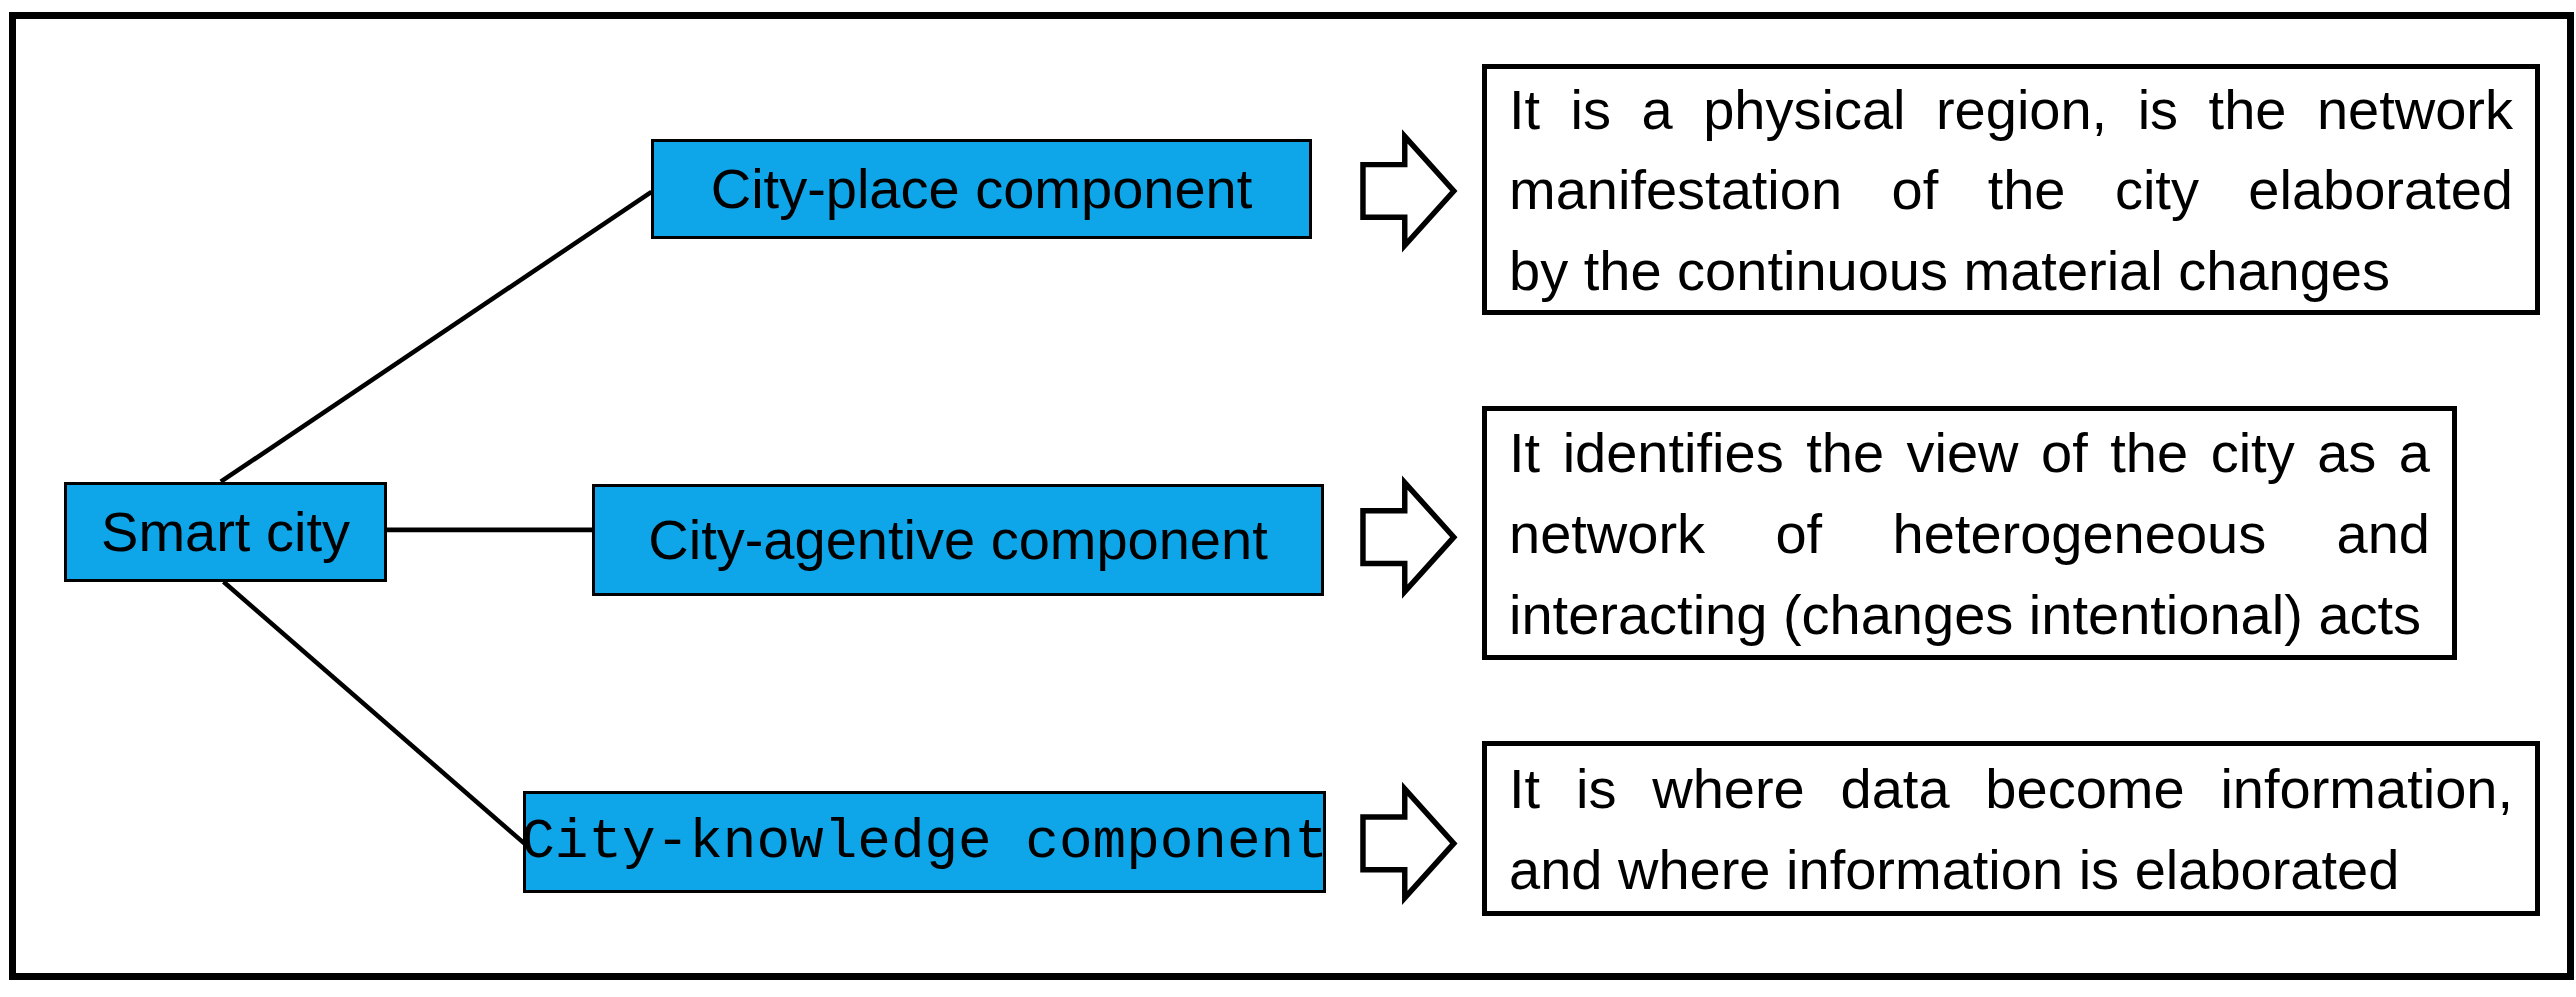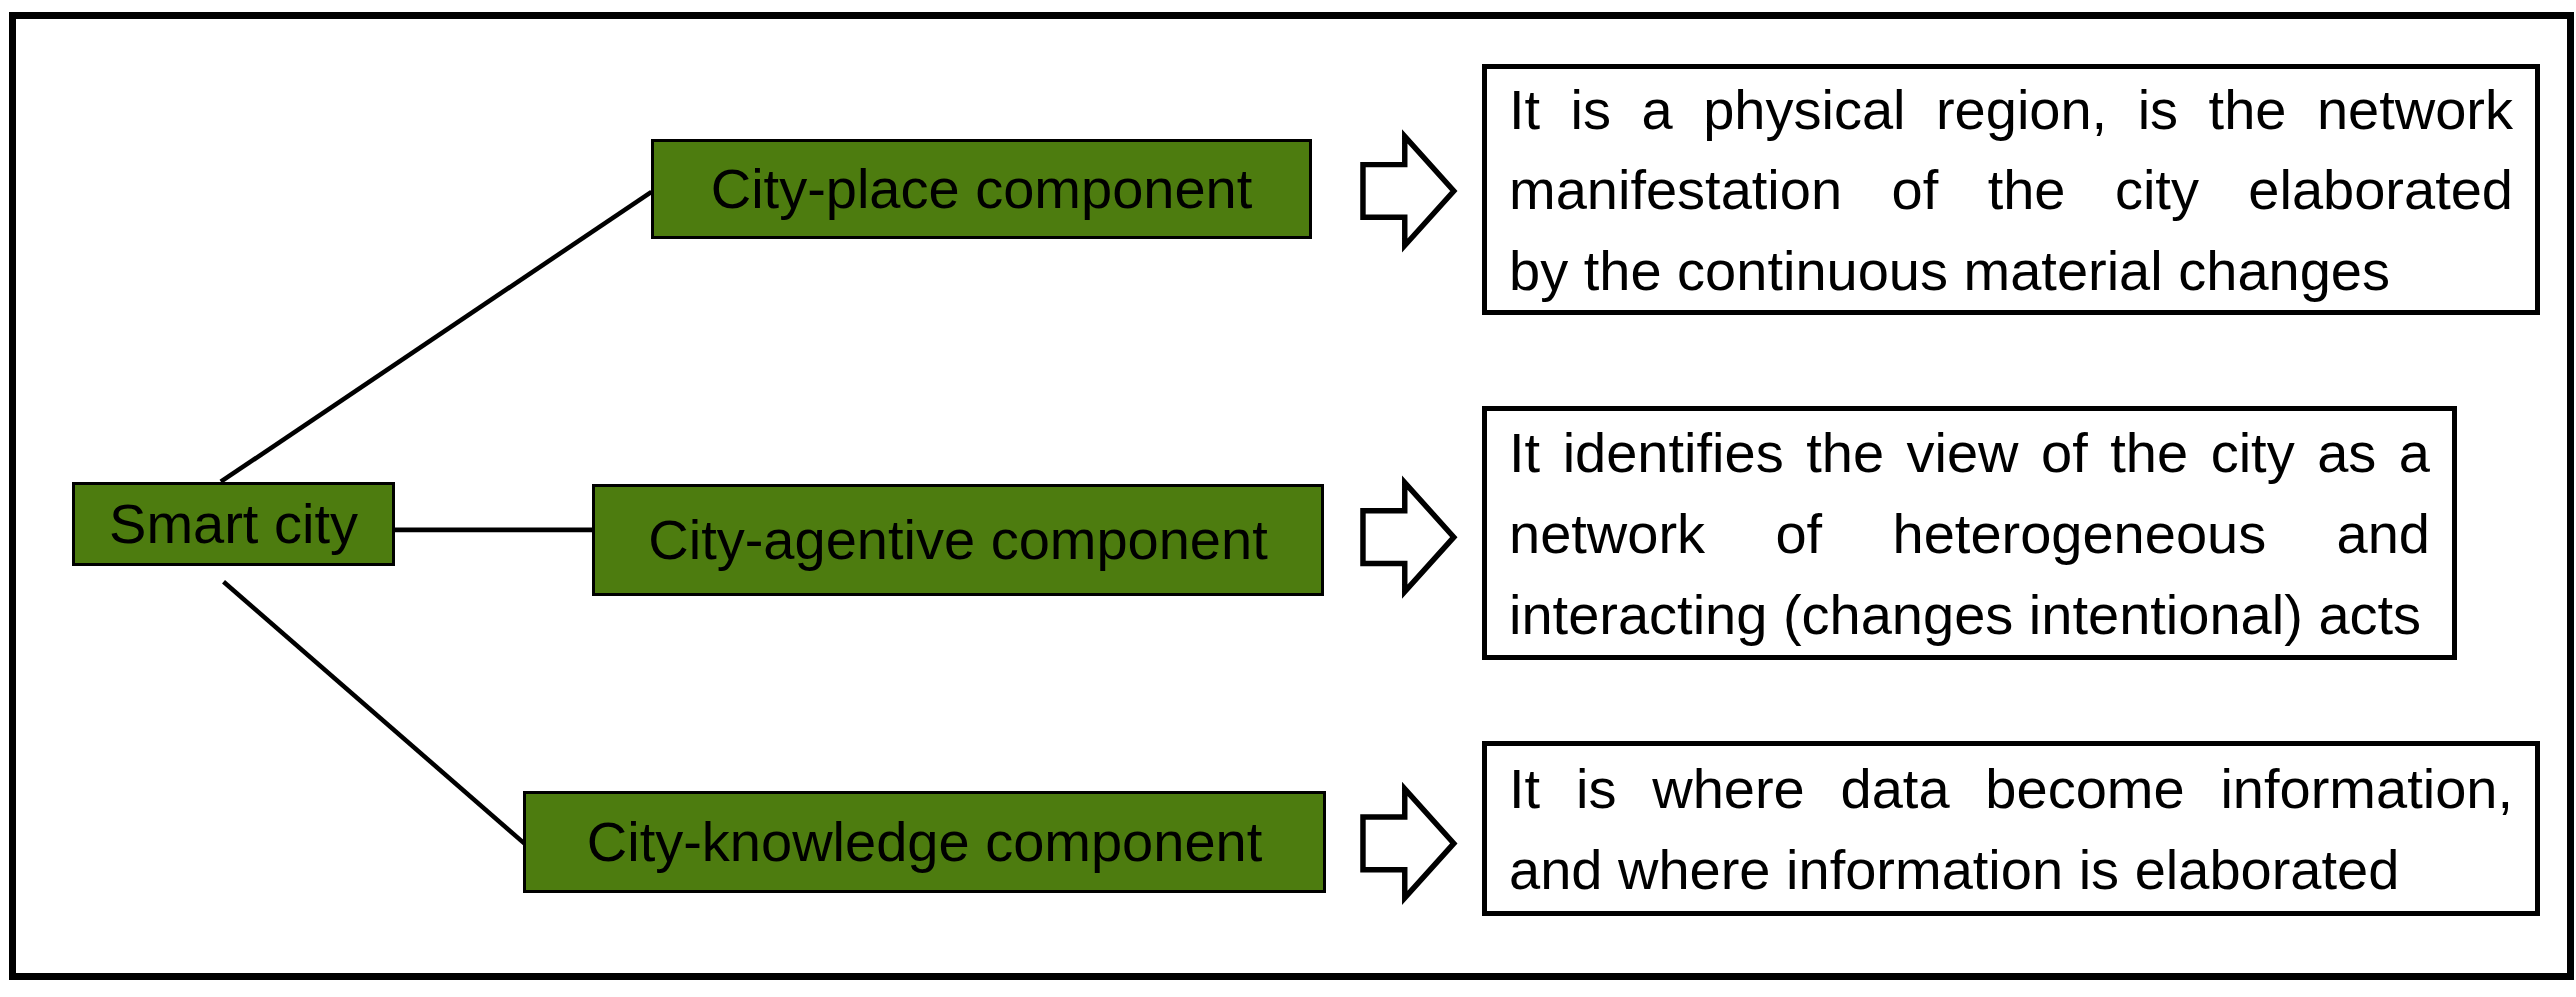--- a/index.html
+++ b/index.html
@@ -32,35 +32,35 @@
     pointer-events: none;
   }
   svg.connectors {
     position: absolute;
     left: 0; top: 0;
     width: 2576px;
     height: 998px;
   }
   .node {
     position: absolute;
-    background: #4d7c0f;
+    background: #0ea5e9;
     border: 3.6px solid #000000;
     display: flex;
     align-items: center;
     justify-content: center;
     font-size: 56px;
     line-height: 1;
     white-space: nowrap;
     box-sizing: border-box;
     letter-spacing: 0px;
   }
-  .node-root    { left: 72px;  top: 482px; width: 323px; height: 84px; }
+  .node-root    { left: 64px;  top: 482px; width: 323px; height: 100px; }
   .node-place   { left: 651px; top: 139px; width: 661px; height: 100px; }
   .node-agent   { left: 592px; top: 484px; width: 732px; height: 112px; }
-  .node-know    { left: 523px; top: 791px; width: 803px; height: 102px; }
+  .node-know    { left: 523px; top: 791px; width: 803px; height: 102px; font-family: Liberation Mono, monospace; }
   .desc {
     position: absolute;
     background: #ffffff;
     border: 5.5px solid #000000;
     box-sizing: border-box;
     display: flex;
     flex-direction: column;
     justify-content: center;
     padding: 0 22px;
     font-size: 56px;

